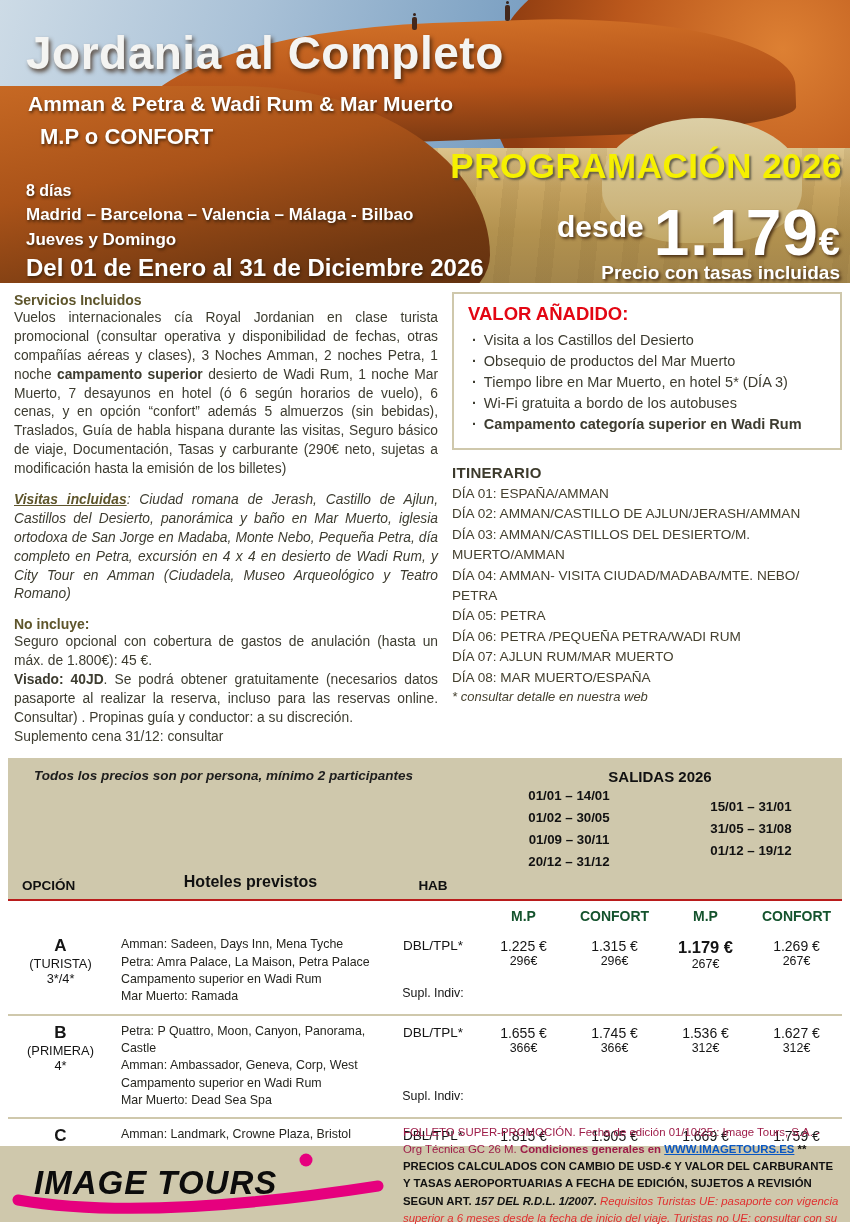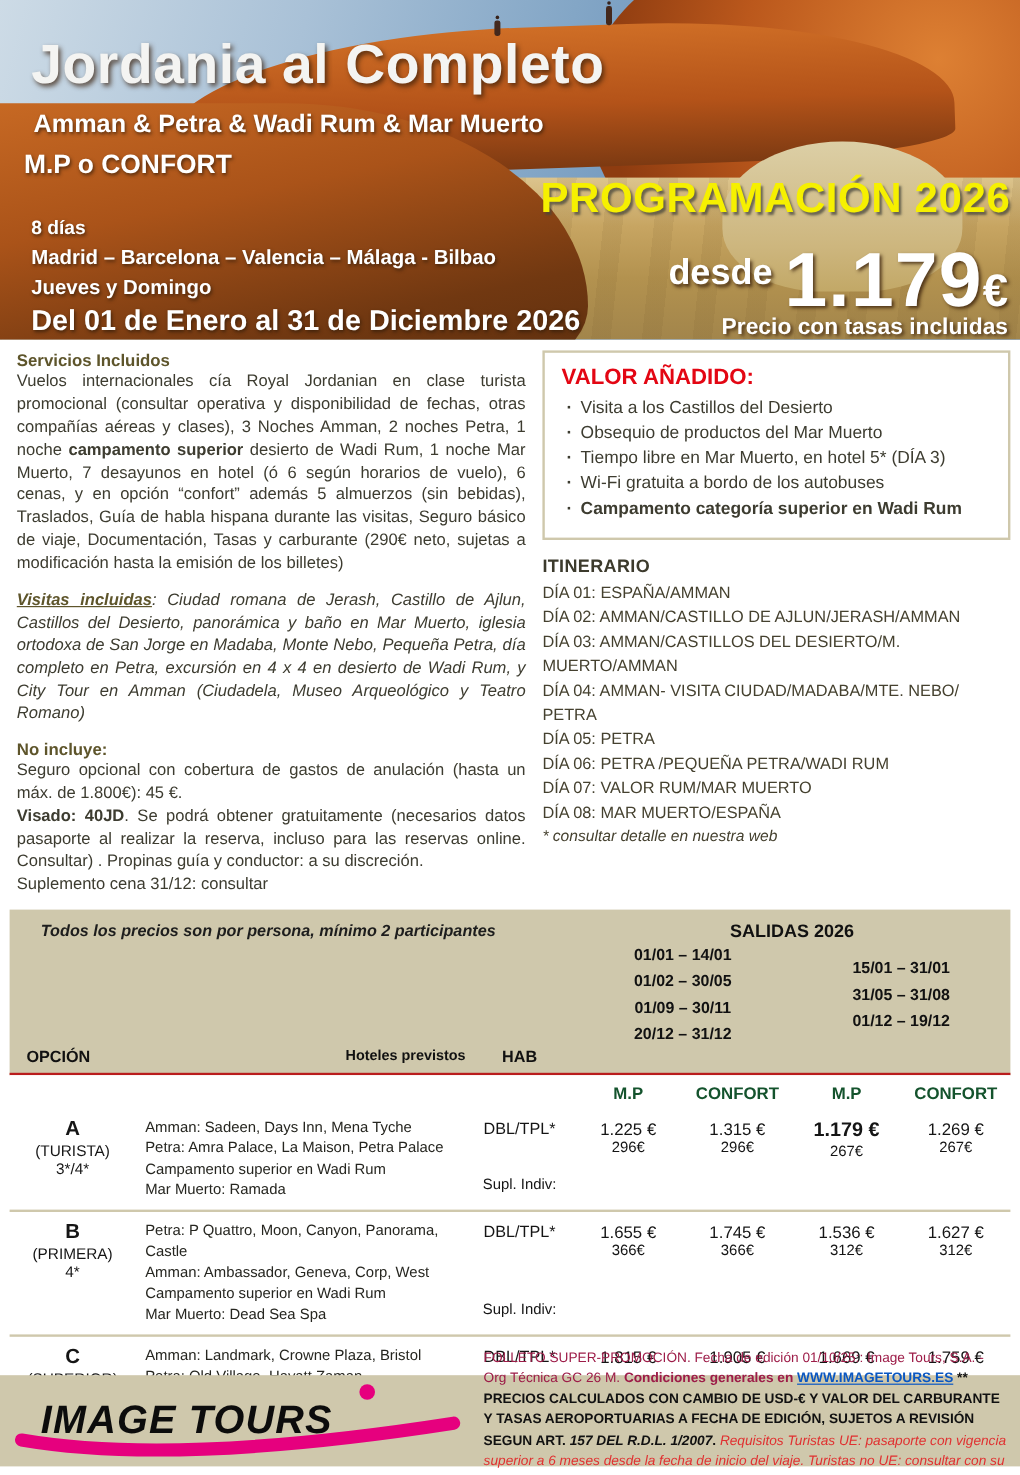--- a/index.html
+++ b/index.html
@@ -27,21 +27,21 @@
     border-radius:0 62% 32% 0 / 0 100% 42% 0; }
   .fig { position:absolute; width:5px; height:13px; background:#44281c; border-radius:2px; }
   .fig::before { content:""; position:absolute; top:-4px; left:1px; width:3px; height:3px; border-radius:50%; background:#37221a; }
   .fig.f1 { left:412px; top:17px; }
   .fig.f2 { left:505px; top:5px; height:16px; }
 
   .hero-title { position:absolute; left:26px; top:26px; font-size:46px; font-weight:bold; color:#f4f4f2;
     text-shadow:2px 3px 4px rgba(55,30,10,.75); letter-spacing:.5px; }
   .hero-sub { position:absolute; left:28px; top:92px; font-size:21px; font-weight:bold; color:#fff;
     text-shadow:1px 2px 3px rgba(55,30,10,.8); }
-  .hero-mp { position:absolute; left:20px; top:124px; font-size:22px; font-weight:bold; color:#fff;
+  .hero-mp { position:absolute; left:40px; top:124px; font-size:22px; font-weight:bold; color:#fff;
     text-shadow:1px 2px 3px rgba(55,30,10,.8); }
   .hero-prog { position:absolute; right:8px; top:146px; font-size:35px; font-weight:bold; color:#f6f000;
     text-shadow:2px 2px 2px rgba(70,70,60,.75); letter-spacing:.5px; }
   .hero-left-block { position:absolute; left:26px; top:182px; color:#fff;
     text-shadow:1px 2px 3px rgba(55,30,10,.85); }
   .hero-left-block .l1 { font-size:16px; font-weight:bold; margin-bottom:5px; }
   .hero-left-block .l2 { font-size:17px; font-weight:bold; margin-bottom:5px; }
   .hero-left-block .l3 { font-size:17px; font-weight:bold; margin-bottom:4px; }
   .hero-left-block .l4 { font-size:24px; font-weight:bold; }
   .hero-price { position:absolute; right:10px; top:196px; text-align:right; color:#fff; white-space:nowrap;
@@ -83,21 +83,21 @@
   .tgrid { display:grid; grid-template-columns:105px 275px 90px 91px 91px 91px 91px; }
   .thead { background:#cfc8ac; border-bottom:2px solid #b91c1c; padding:8px 0 6px; }
   .thead .note { grid-column:1 / 4; align-self:center; font-size:13.5px; font-style:italic; font-weight:600;
     color:#1d1d1d; padding-left:26px; grid-row:1; }
   .thead .salidas { grid-column:4 / 8; grid-row:1; text-align:center; font-size:15px; font-weight:bold; color:#111;
     align-self:start; padding-top:2px; }
   .thead .dates1 { grid-column:4 / 6; grid-row:2; text-align:center; font-size:13.3px; font-weight:bold; color:#111; line-height:1.65; }
   .thead .dates2 { grid-column:6 / 8; grid-row:2; text-align:center; font-size:13.3px; font-weight:bold; color:#111;
     line-height:1.65; align-self:center; }
   .thead .c-opcion { grid-column:1; grid-row:3; align-self:end; font-size:13.5px; font-weight:bold; color:#111; padding-left:14px; }
-  .thead .c-hoteles { grid-column:2; grid-row:3; align-self:end; text-align:right; font-size:12px; font-weight:bold; color:#111; line-height:1.3; }
+  .thead .c-hoteles { grid-column:2; grid-row:3; align-self:end; text-align:center; font-size:16px; font-weight:bold; color:#111; line-height:1.3; }
   .thead .c-hab { grid-column:3; grid-row:3; align-self:end; text-align:center; font-size:13.5px; font-weight:bold; color:#111; }
 
   .subhead { background:#fff; padding:7px 0 5px; }
   .subhead .ph { text-align:center; font-size:14px; font-weight:bold; color:#14532d; }
   .subhead .sp { grid-column:1 / 4; }
 
   .trow { background:#fff; padding:7px 0 8px; border-top:2px solid #cfc8ac; }
   .trow.first { border-top:none; }
   .opt { grid-column:1; text-align:center; color:#151515; }
   .opt .letter { font-size:17px; font-weight:bold; }
@@ -180,21 +180,21 @@
       </div>
 
       <div class="itin">
         <div class="t">ITINERARIO</div>
         <div class="d">DÍA 01: ESPAÑA/AMMAN</div>
         <div class="d">DÍA 02: AMMAN/CASTILLO DE AJLUN/JERASH/AMMAN</div>
         <div class="d">DÍA 03: AMMAN/CASTILLOS DEL DESIERTO/M. MUERTO/AMMAN</div>
         <div class="d">DÍA 04: AMMAN- VISITA CIUDAD/MADABA/MTE. NEBO/ PETRA</div>
         <div class="d">DÍA 05: PETRA</div>
         <div class="d">DÍA 06: PETRA /PEQUEÑA PETRA/WADI RUM</div>
-        <div class="d">DÍA 07: VALOR RUM/MAR MUERTO</div>
+        <div class="d">DÍA 07: AJLUN RUM/MAR MUERTO</div>
         <div class="d">DÍA 08: MAR MUERTO/ESPAÑA</div>
         <div class="n">* consultar detalle en nuestra web</div>
       </div>
     </div>
   </div>
 
   <div class="ptable">
     <div class="tgrid thead">
       <div class="note">Todos los precios son por persona, mínimo 2 participantes</div>
       <div class="salidas">SALIDAS 2026</div>

